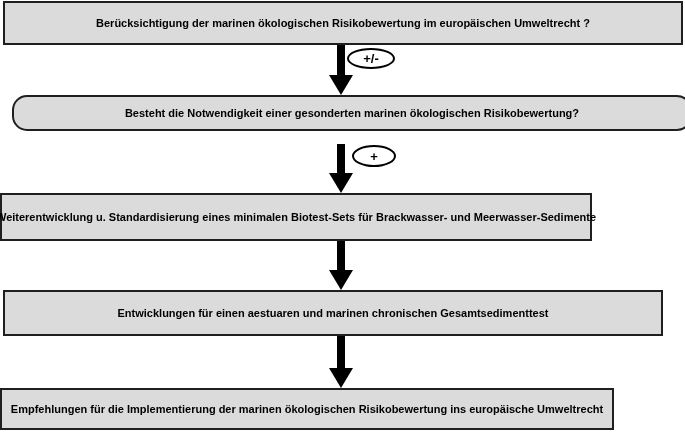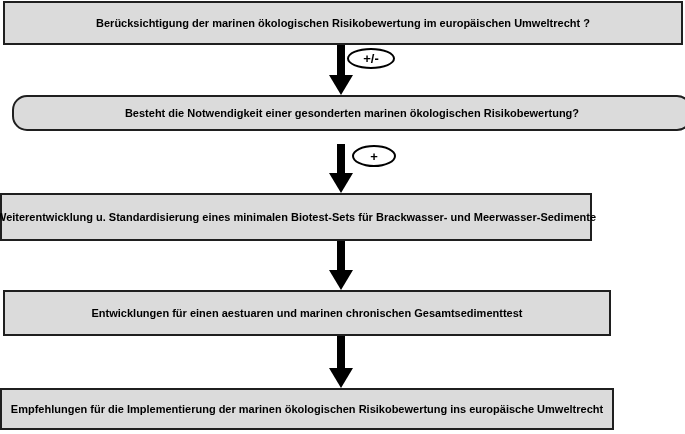--- a/index.html
+++ b/index.html
@@ -87,21 +87,21 @@
 
   <div class="oval" style="left:352px; top:145px; width:44px; height:22px;">+</div>
 
   <div class="node" style="left:0px; top:193px; width:592px; height:48px;">Weiterentwicklung u. Standardisierung eines minimalen Biotest-Sets für Brackwasser- und Meerwasser-Sedimente</div>
 
   <div class="arrow" style="left:329px; top:241px; height:49px;">
     <div class="shaft"></div>
     <div class="head"></div>
   </div>
 
-  <div class="node" style="left:3px; top:290px; width:608px; height:46px;">Entwicklungen für einen aestuaren und marinen chronischen Gesamtsedimenttest</div>
+  <div class="node" style="left:3px; top:290px; width:660px; height:46px;">Entwicklungen für einen aestuaren und marinen chronischen Gesamtsedimenttest</div>
 
   <div class="arrow" style="left:329px; top:336px; height:52px;">
     <div class="shaft"></div>
     <div class="head"></div>
   </div>
 
   <div class="node" style="left:0px; top:388px; width:614px; height:42px;">Empfehlungen für die Implementierung der marinen ökologischen Risikobewertung ins europäische Umweltrecht</div>
 
 </div>
 

